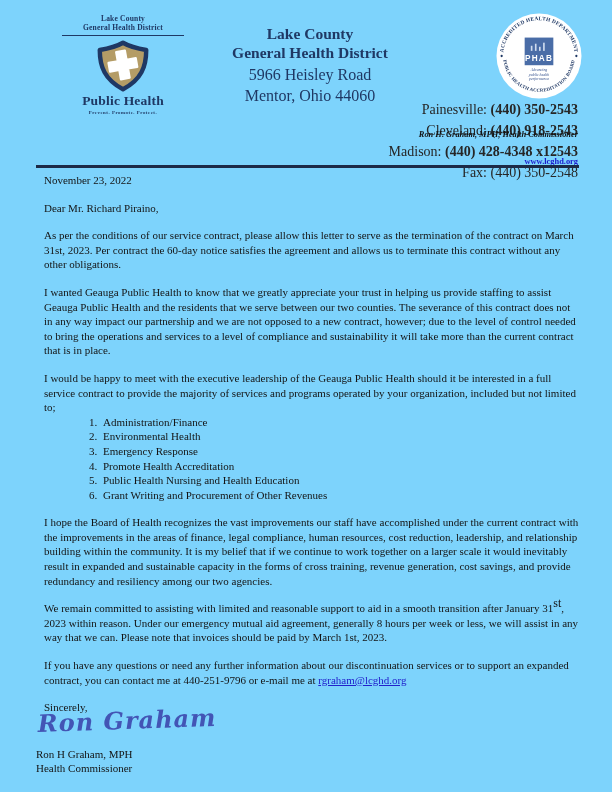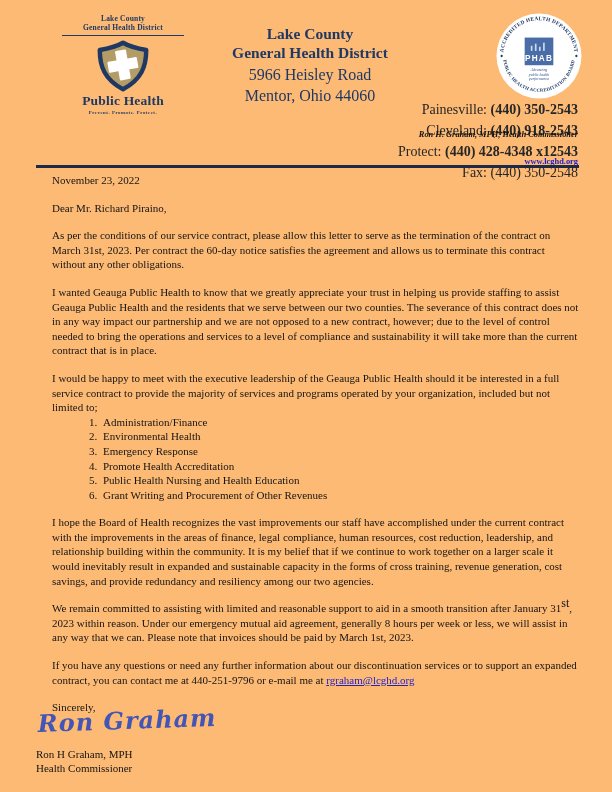--- a/index.html
+++ b/index.html
@@ -1,19 +1,19 @@
 <!DOCTYPE html>
 <html><head>
 <meta charset="utf-8">
 <style>
   * { margin:0; padding:0; box-sizing:border-box; }
   html,body { background:#e8e8e8; }
   .page {
     position:relative; width:612px; height:792px; margin:0 auto;
-    background:#fdba74; font-family:"Liberation Serif", serif; color:#1a1a1a;
+    background:#7dd3fc; font-family:"Liberation Serif", serif; color:#1a1a1a;
     overflow:hidden;
   }
   
   .logo-block { position:absolute; left:62px; top:14px; width:122px; text-align:center; color:#1f3864; }
   .logo-org { font-size:7.5px; font-weight:bold; line-height:1.25; letter-spacing:.2px;
               border-bottom:1.5px solid #1f3864; padding-bottom:2px; font-family:"Liberation Serif", serif; }
   .logo-shield { margin:4px auto 0; display:block; }
   .logo-brand { font-size:13.5px; font-weight:bold; letter-spacing:.2px; margin-top:1px; }
   .logo-tagline { font-size:4.8px; font-weight:bold; letter-spacing:.55px; margin-top:1px; }
   
@@ -23,21 +23,21 @@
   .center-addr.first { margin-top:2px; }
   
   .seal { position:absolute; right:30px; top:13px; }
   .contacts { position:absolute; right:34px; top:99px; text-align:right; font-size:14px; line-height:1.5; color:#262626; }
   .contact-value.bold { font-weight:bold; }
   .commissioner { position:absolute; right:34px; top:130px; font-size:8.4px; font-weight:bold; font-style:italic; color:#121212; }
   .website { position:absolute; right:34px; top:157px; font-size:8.4px; font-weight:bold; color:#1a1acc; text-decoration:underline;text-align:right; }
   .divider { position:absolute; left:36px; right:33px; top:165px; height:2.5px; background:#1c2a47; }
   
   .body { position:absolute; left:36px; top:173px; width:545px; font-size:11px; line-height:14.6px; color:#141414; }
-  .body p { margin:0 0 13px 16px; }
+  .body p { margin:0 0 13px 8px; }
   .body p.tight { margin-bottom:0; }
   .body ol { margin:0 0 13px 0; padding-left:64px; }
   .body li { line-height:14.6px; padding-left:3px; }
   .email-link { color:#2222cc; text-decoration:underline; }
   sup { font-size:12px; line-height:0; }
   
   .valediction { margin-bottom:1px !important; }
   .signature { font-family:"DejaVu Serif", serif; font-style:italic; font-weight:bold;
                font-size:24px; color:#4355b5; letter-spacing:1px; transform:rotate(-2deg);
                transform-origin:left center; height:30px; margin:2px 0 0 2px; }
@@ -102,21 +102,21 @@
   <div class="contacts">
     <div class="contact-row">
       <span class="contact-label">Painesville:</span>
       <span class="contact-value bold">(440) 350-2543</span>
     </div>
     <div class="contact-row">
       <span class="contact-label">Cleveland:</span>
       <span class="contact-value bold">(440) 918-2543</span>
     </div>
     <div class="contact-row">
-      <span class="contact-label">Protect:</span>
+      <span class="contact-label">Madison:</span>
       <span class="contact-value bold">(440) 428-4348 x12543</span>
     </div>
     <div class="contact-row">
       <span class="contact-label">Fax:</span>
       <span class="contact-value">(440) 350-2548</span>
     </div>
   </div>
 
   <div class="commissioner">Ron H. Graham, MPH, Health Commissioner</div>
   <a class="website" href="#">www.lcghd.org</a>

